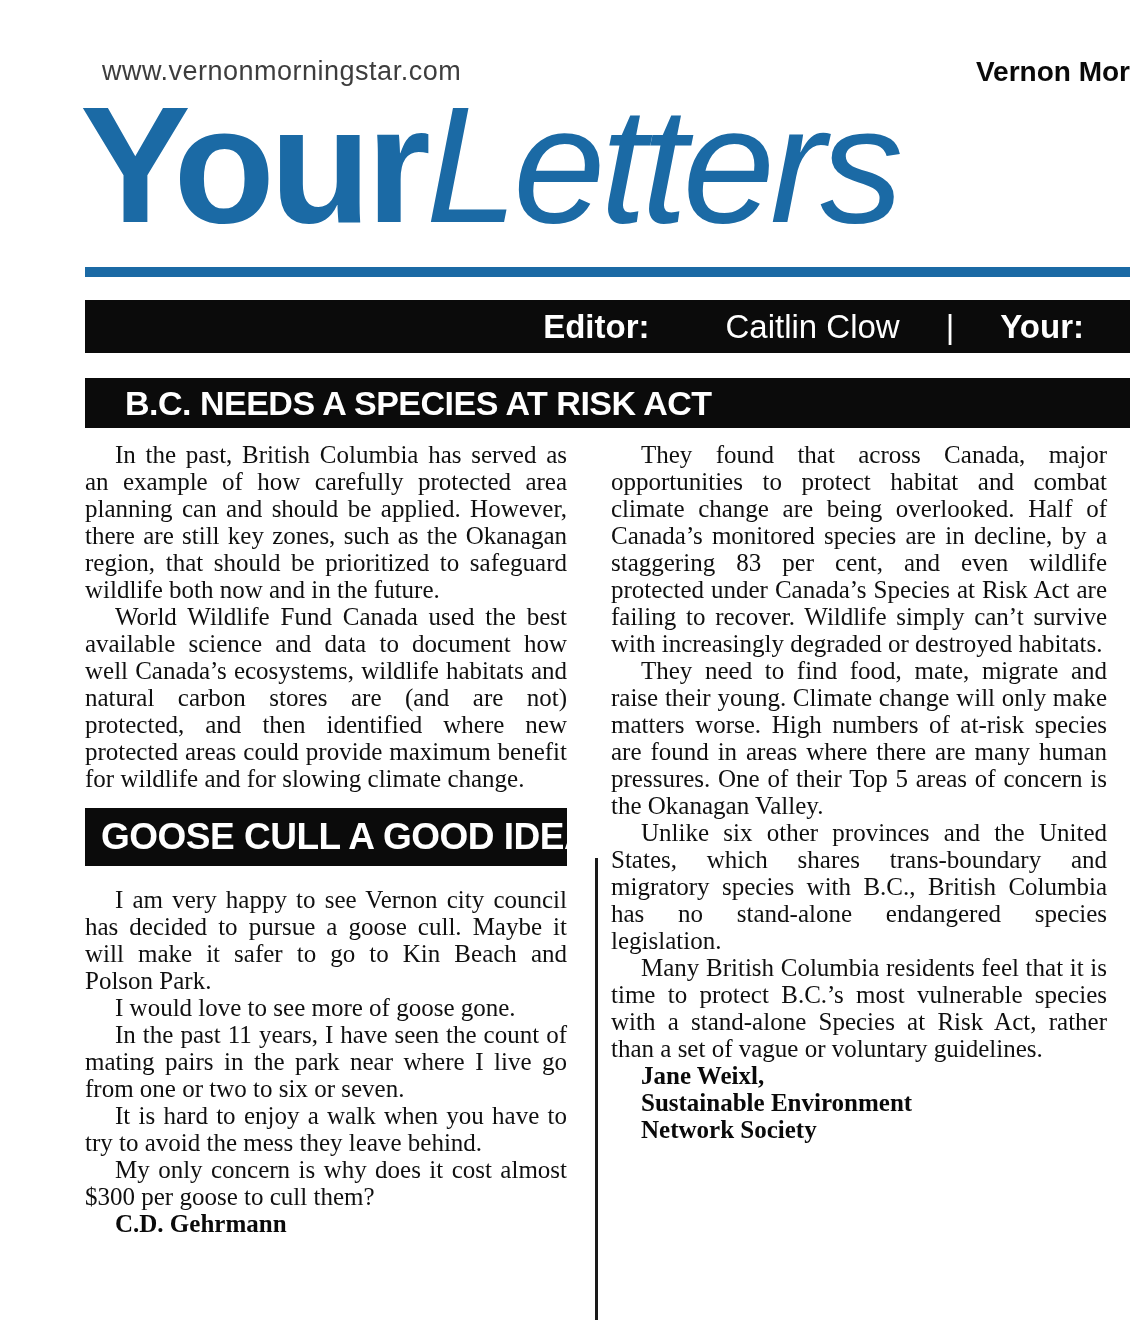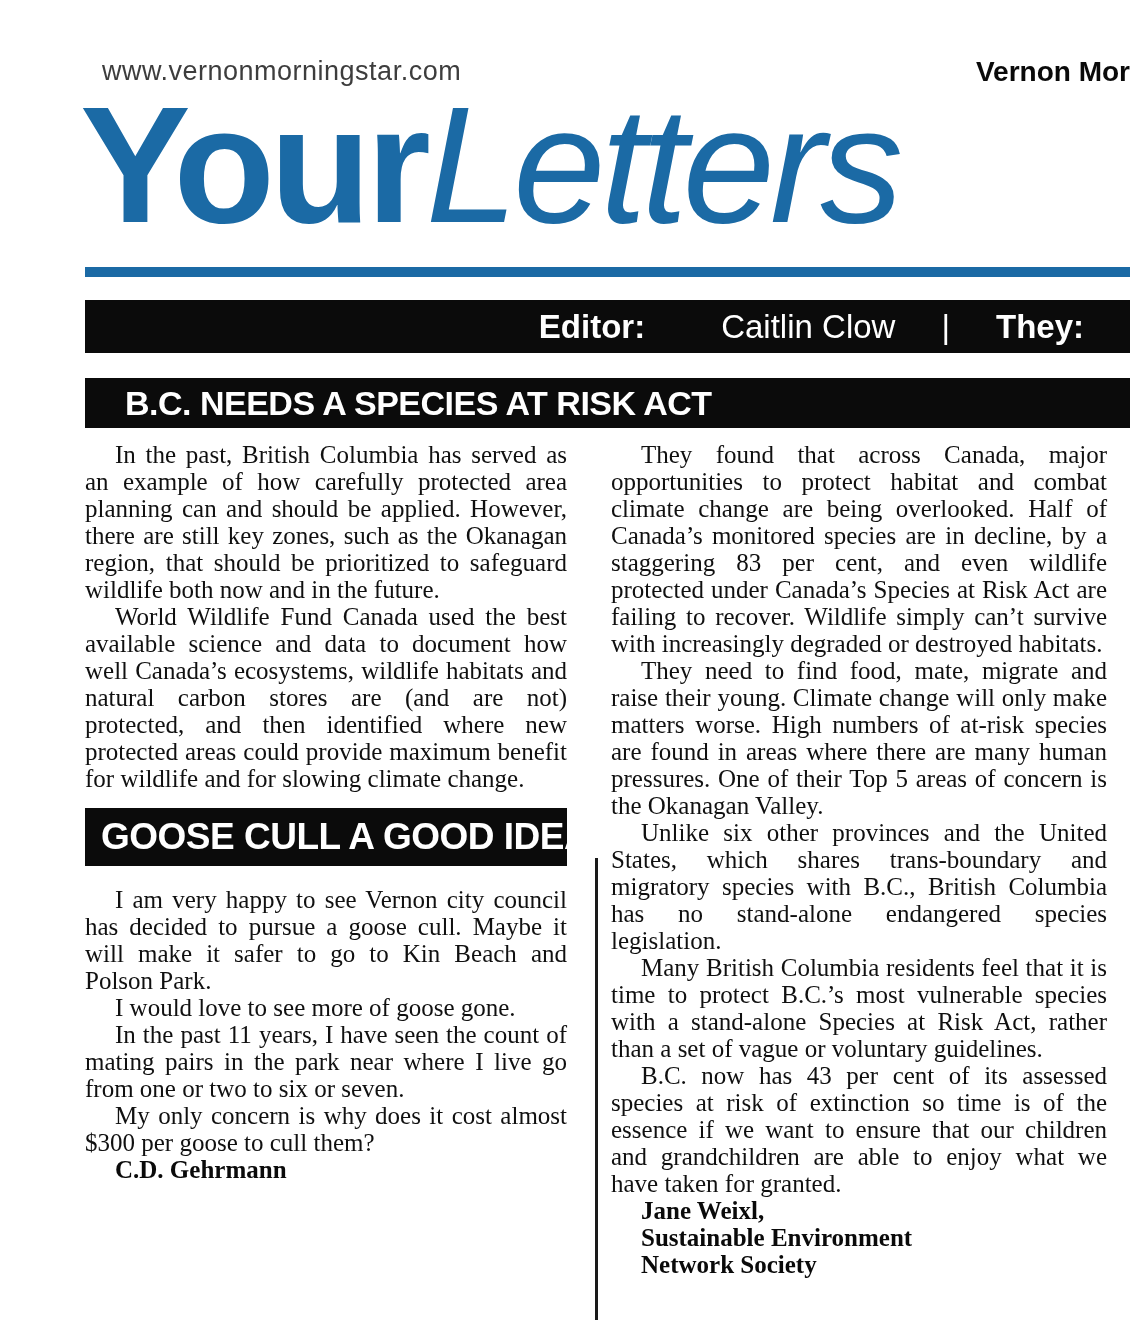--- a/index.html
+++ b/index.html
@@ -89,49 +89,49 @@
 
 <div class="masthead"><span class="mh-bold">Your</span><span class="mh-light">Letters</span></div>
 
 <div class="blue-rule"></div>
 
 <div class="editor-bar">
   <b>Editor:</b>
     <span class="gap"></span>
   <span>Caitlin Clow</span>
   <span class="sep">|</span>
-  <b>They:</b>
+  <b>Your:</b>
     <span class="gap"></span>
 </div>
 
 <div class="headline-bar">
   <span>B.C. NEEDS A SPECIES AT RISK ACT</span>
 </div>
 
 <div class="columns">
   <div class="col col-left">
     <p>In the past, British Columbia has served as an example of how carefully protected area planning can and should be applied. However, there are still key zones, such as the Okanagan region, that should be prioritized to safeguard wildlife both now and in the future.</p>
     <p>World Wildlife Fund Canada used the best available science and data to document how well Canada’s ecosystems, wildlife habitats and natural carbon stores are (and are not) protected, and then identified where new protected areas could provide maximum benefit for wildlife and for slowing climate change.</p>
 
     <div class="sub-headline-bar">
       <span>GOOSE CULL A GOOD IDEA</span>
     </div>
 
     <p>I am very happy to see Vernon city council has decided to pursue a goose cull. Maybe it will make it safer to go to Kin Beach and Polson Park.</p>
     <p>I would love to see more of goose gone.</p>
     <p>In the past 11 years, I have seen the count of mating pairs in the park near where I live go from one or two to six or seven.</p>
+    <p>It is hard to enjoy a walk when you have to try to avoid the mess they leave behind.</p>
     <p>My only concern is why does it cost almost $300 per goose to cull them?</p>
     <p class="signature">C.D. Gehrmann</p>
   </div>
 
   <div class="col col-right">
     <p>They found that across Canada, major opportunities to protect habitat and combat climate change are being overlooked. Half of Canada’s monitored species are in decline, by a staggering 83 per cent, and even wildlife protected under Canada’s Species at Risk Act are failing to recover. Wildlife simply can’t survive with increasingly degraded or destroyed habitats.</p>
     <p>They need to find food, mate, migrate and raise their young. Climate change will only make matters worse. High numbers of at-risk species are found in areas where there are many human pressures. One of their Top 5 areas of concern is the Okanagan Valley.</p>
     <p>Unlike six other provinces and the United States, which shares trans-boundary and migratory species with B.C., British Columbia has no stand-alone endangered species legislation.</p>
     <p>Many British Columbia residents feel that it is time to protect B.C.’s most vulnerable species with a stand-alone Species at Risk Act, rather than a set of vague or voluntary guidelines.</p>
-    <p>B.C. now has 43 per cent of its assessed species at risk of extinction so time is of the essence if we want to ensure that our children and grandchildren are able to enjoy what we have taken for granted.</p>
     <p class="signature">Jane Weixl,</p>
     <p class="signature">Sustainable Environment</p>
     <p class="signature">Network Society</p>
   </div>
 </div>
 
 <div class="col-divider"></div>
 
 </body></html>

